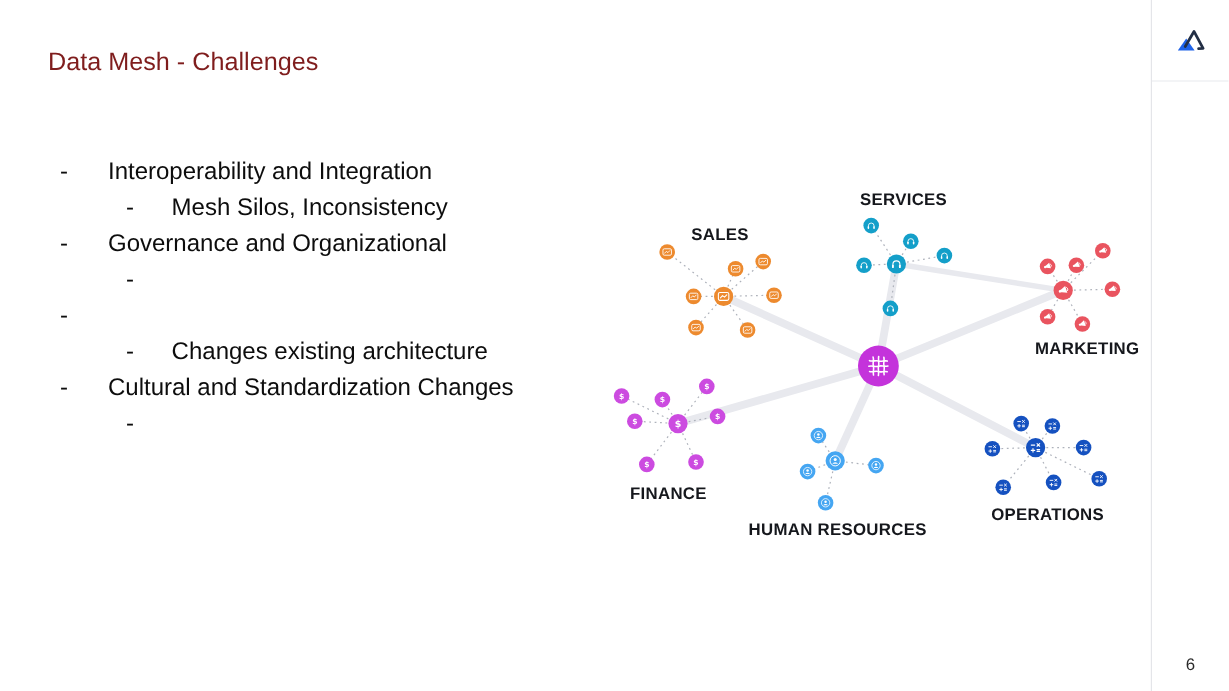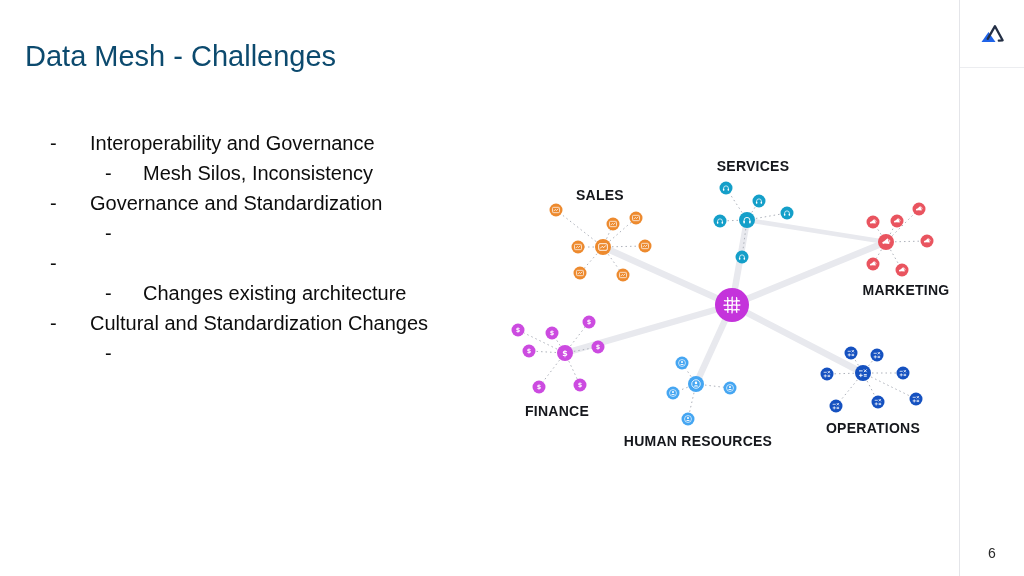--- a/index.html
+++ b/index.html
@@ -1,22 +1,22 @@
 <!DOCTYPE html>
 <html><head>
 <meta charset="utf-8">
 <style>
   html,body{margin:0;padding:0;background:#fff;}
   .slide{
     position:relative;width:1024px;height:576px;background:#ffffff;
     font-family:"Liberation Sans",sans-serif;color:#111;overflow:hidden;
   }
   .page-title{
-    position:absolute;left:25px;top:40px;margin:0;
-    font-size:29px;font-weight:400;color:#0c4a6e;letter-spacing:0;
+    position:absolute;left:40px;top:40px;margin:0;
+    font-size:21px;font-weight:400;color:#7f1d1d;letter-spacing:0;
   }
   .bullets{position:absolute;left:0;top:128px;width:470px;font-size:20px;color:#0d0d0d;}
   .b-row{display:flex;align-items:flex-start;}
   .b-row.l1{padding-left:50px;}
   .b-row.l1 .dash{width:40px;flex:0 0 40px;}
   .b-row.l2{padding-left:105px;}
   .b-row.l2 .dash{width:38px;flex:0 0 38px;}
   .dash{line-height:30px;}
   .b-text{line-height:30px;}
   .l1 .b-text{max-width:372px;}
@@ -41,29 +41,29 @@
 </head>
 <body>
 
 <div class="slide">
 
   <h1 class="page-title">Data Mesh - Challenges</h1>
 
   <div class="bullets" id="bullet-list">
       <div class="b-row l1">
         <span class="dash">-</span>
-        <span class="b-text">Interoperability and Governance</span>
+        <span class="b-text">Interoperability and Integration</span>
       </div>
       <div class="b-row l2">
         <span class="dash">-</span>
         <span class="b-text">Mesh Silos, Inconsistency</span>
       </div>
       <div class="b-row l1">
         <span class="dash">-</span>
-        <span class="b-text">Governance and Standardization</span>
+        <span class="b-text">Governance and Organizational</span>
       </div>
       <div class="b-row l2">
         <span class="dash">-</span>
       </div>
       <div class="b-row l1">
         <span class="dash">-</span>
       </div>
       <div class="b-row l2">
         <span class="dash">-</span>
         <span class="b-text">Changes existing architecture</span>

